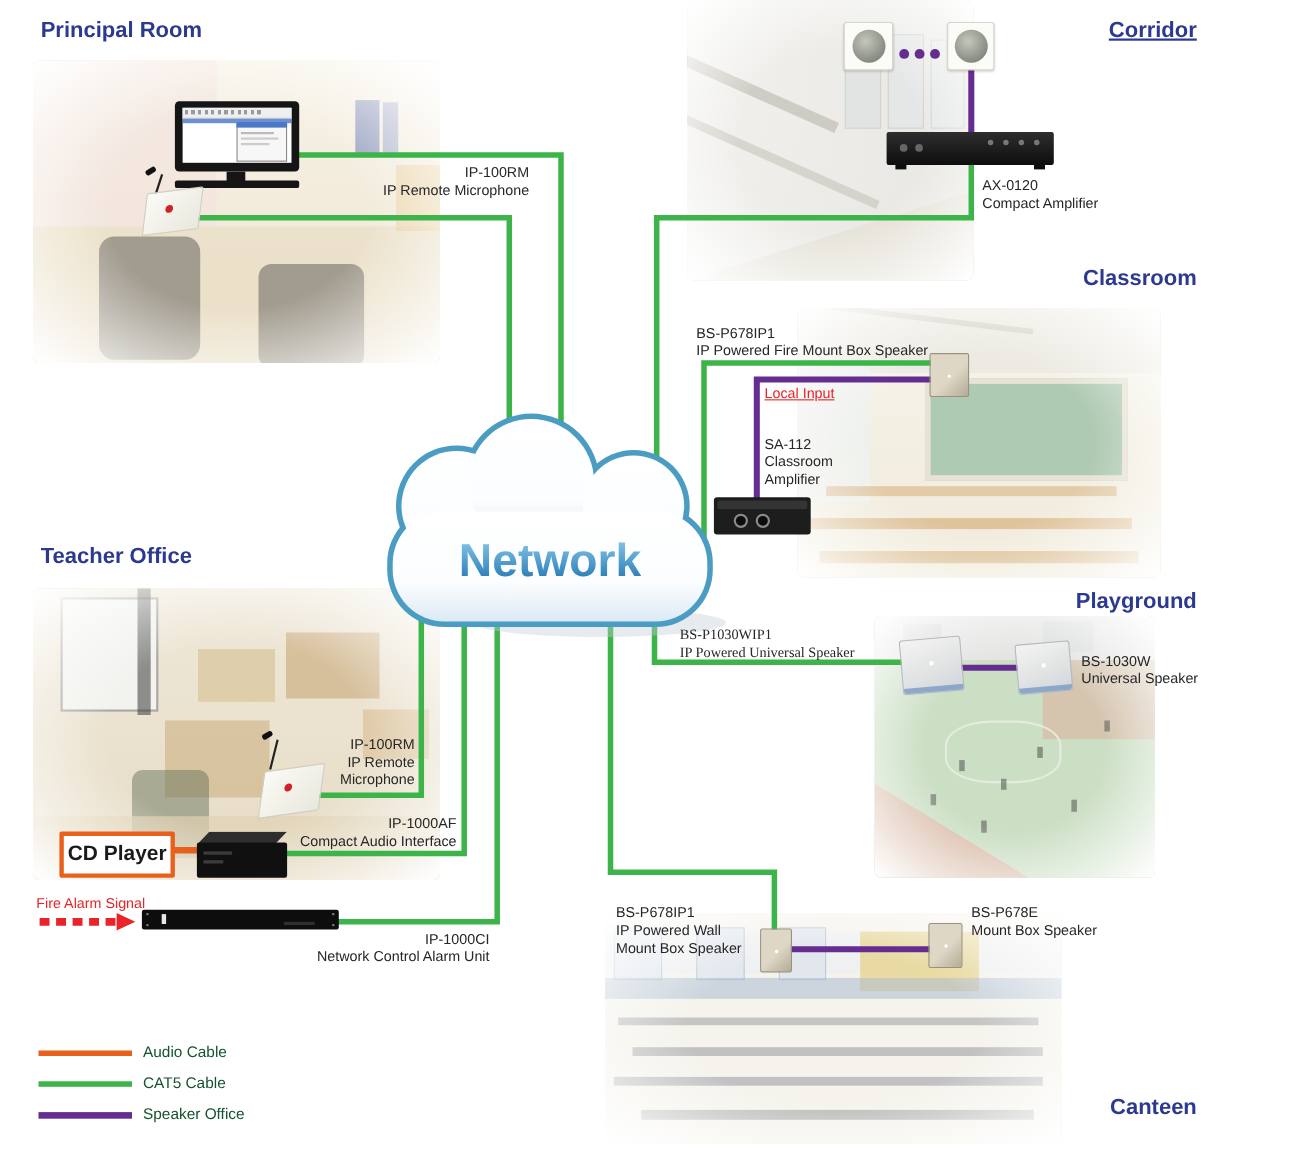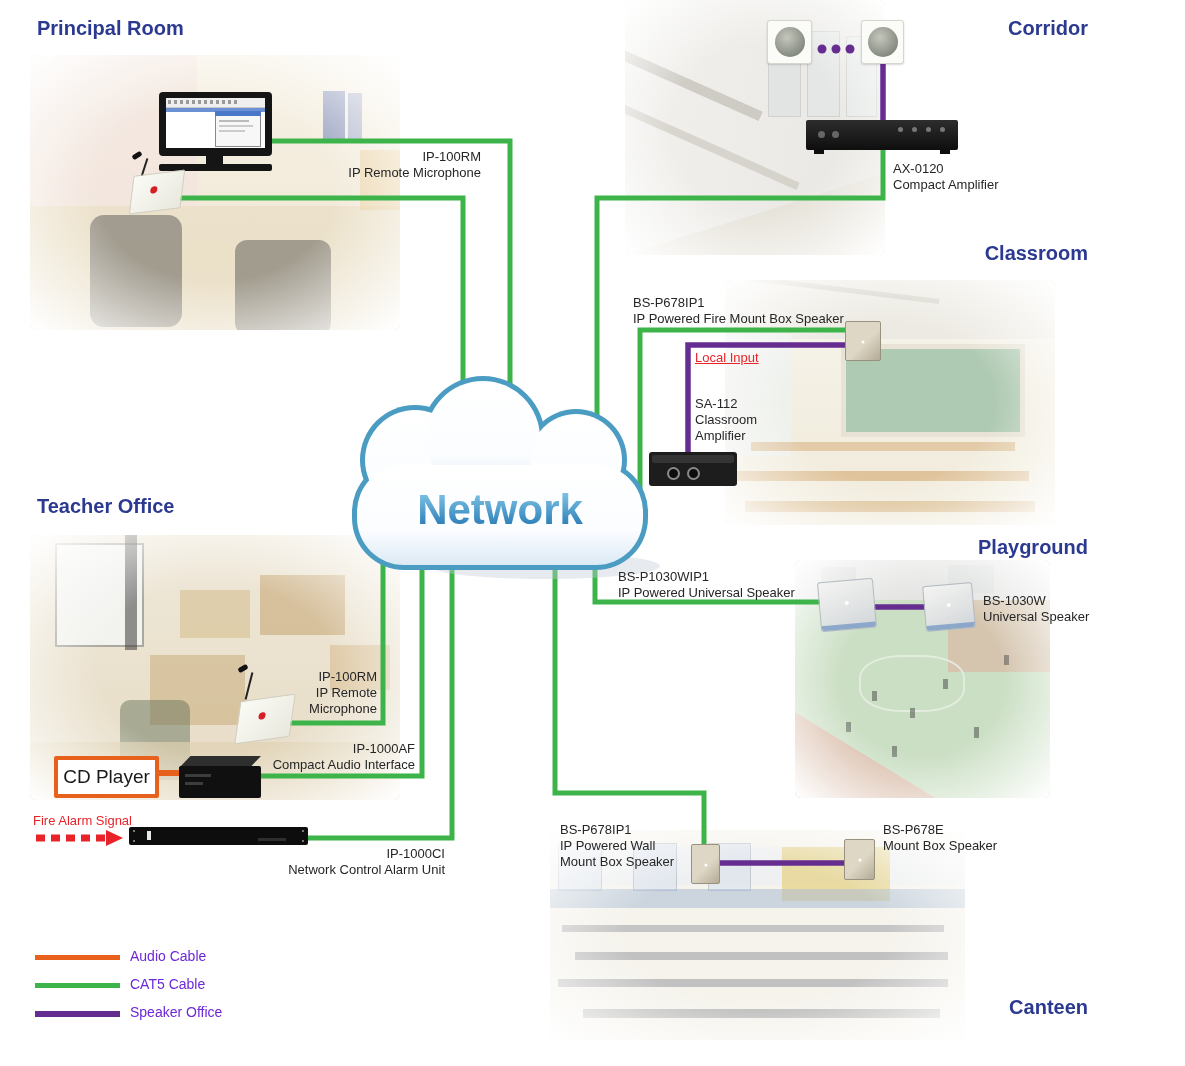--- a/index.html
+++ b/index.html
@@ -12,21 +12,21 @@
   .fade{position:absolute;inset:0;
         background:radial-gradient(ellipse at 50% 50%, rgba(255,255,255,0) 45%, rgba(255,255,255,.55) 75%, rgba(255,255,255,.96) 97%);}
 
   
   .room-heading{position:absolute;color:#2B3990;font-weight:bold;font-size:20px;white-space:nowrap;}
   .lbl{position:absolute;font-size:13px;color:#262626;line-height:1.22;white-space:nowrap;z-index:6;}
   .lbl.ra{text-align:right;}
   .lbl.red{color:#E8242A;}
   .legend-row{position:absolute;height:20px;z-index:6;}
   .legend-row .sw{position:absolute;left:0;top:7px;width:85px;}
-  .legend-row .tx{position:absolute;left:95px;top:0;font-size:14px;color:#6d28d9;white-space:nowrap;}
+  .legend-row .tx{position:absolute;left:95px;top:0;font-size:14px;color:#14532d;white-space:nowrap;}
 
   
   #wires{position:absolute;left:0;top:0;z-index:3;}
 
   
   .dev{position:absolute;z-index:4;}
   .bezel{background:#151515;border-radius:4px;}
   .screen{position:absolute;background:#fff;}
   .spk-box{background:linear-gradient(135deg,#ded7c5 55%,#b3ab96);border:1px solid #98917d;border-radius:2px;}
   .spk-dot{position:absolute;width:3px;height:3px;border-radius:50%;background:#fff;left:50%;top:52%;transform:translate(-50%,-50%);}
@@ -234,21 +234,21 @@
     <div style="position:absolute;left:38px;bottom:6px;width:9px;height:9px;border-radius:50%;background:#0c0c0c;border:2px solid #8a8a8a;"></div>
   </div>
 
   <div class="dev stem" style="left:248px;top:672px;height:28px;transform:rotate(14deg);"></div>
   <div class="dev mictip" style="left:238px;top:666px;transform:rotate(-30deg);"></div>
   <div class="dev micpanel" style="left:237px;top:698px;width:54px;height:40px;transform:rotate(-8deg) skewX(-16deg);">
     <div class="micdot" style="left:20px;top:13px;"></div>
   </div>
 
   <div class="dev" style="left:54px;top:756px;width:97px;height:34px;background:#fff;border:4px solid #E8611C;border-radius:2px;display:flex;align-items:center;justify-content:center;">
-    <span style="font-size:19px;color:#1a1a1a;">CD Player</span>
+    <span style="font-size:19px;color:#1a1a1a;font-weight:bold;">CD Player</span>
   </div>
 
   <div class="dev" style="left:179px;top:756px;width:82px;height:42px;">
     <div style="position:absolute;left:0;top:0;width:100%;height:12px;background:#2e2e2e;clip-path:polygon(14% 0,100% 0,86% 100%,0 100%);"></div>
     <div style="position:absolute;left:0;top:10px;width:82px;height:32px;background:#101010;border-radius:2px;"></div>
     <div style="position:absolute;left:6px;top:18px;width:26px;height:3px;background:#3c3c3c;"></div>
     <div style="position:absolute;left:6px;top:26px;width:18px;height:3px;background:#3c3c3c;"></div>
   </div>
 
   <div class="dev" style="left:129px;top:827px;width:179px;height:18px;background:#0d0d0d;border-radius:2px;">
@@ -270,21 +270,21 @@
   </div>
 
   <div class="dev spk-box" style="left:691px;top:844px;width:27px;height:38px;">
     <div class="spk-dot"></div>
   </div>
   <div class="dev spk-box" style="left:844px;top:839px;width:29px;height:39px;">
     <div class="spk-dot"></div>
   </div>
 
   <div class="room-heading" style="left:37px;top:17px;">Principal Room</div>
-  <div class="room-heading" style="right:97px;top:17px;">Corridor</div>
+  <div class="room-heading" style="right:97px;top:17px;text-decoration:underline;">Corridor</div>
   <div class="room-heading" style="right:97px;top:242px;">Classroom</div>
   <div class="room-heading" style="left:37px;top:495px;">Teacher Office</div>
   <div class="room-heading" style="right:97px;top:536px;">Playground</div>
   <div class="room-heading" style="right:97px;top:996px;">Canteen</div>
 
 
   <div class="lbl ra" style="right:704px;top:149px;">
     <div>IP-100RM</div>
     <div>IP Remote Microphone</div>
   </div>
@@ -300,21 +300,21 @@
   </div>
 
   <div class="lbl red" style="left:695px;top:350px;text-decoration:underline;">Local Input</div>
 
   <div class="lbl" style="left:695px;top:396px;">
     <div>SA-112</div>
     <div>Classroom</div>
     <div>Amplifier</div>
   </div>
 
-  <div class="lbl" style="left:618px;top:569px;">
+  <div class="lbl" style="left:618px;top:569px;font-family:Liberation Serif, serif;">
     <div>BS-P1030WIP1</div>
     <div>IP Powered Universal Speaker</div>
   </div>
 
   <div class="lbl" style="left:983px;top:593px;">
     <div>BS-1030W</div>
     <div>Universal Speaker</div>
   </div>
 
   <div class="lbl ra" style="right:808px;top:669px;">

